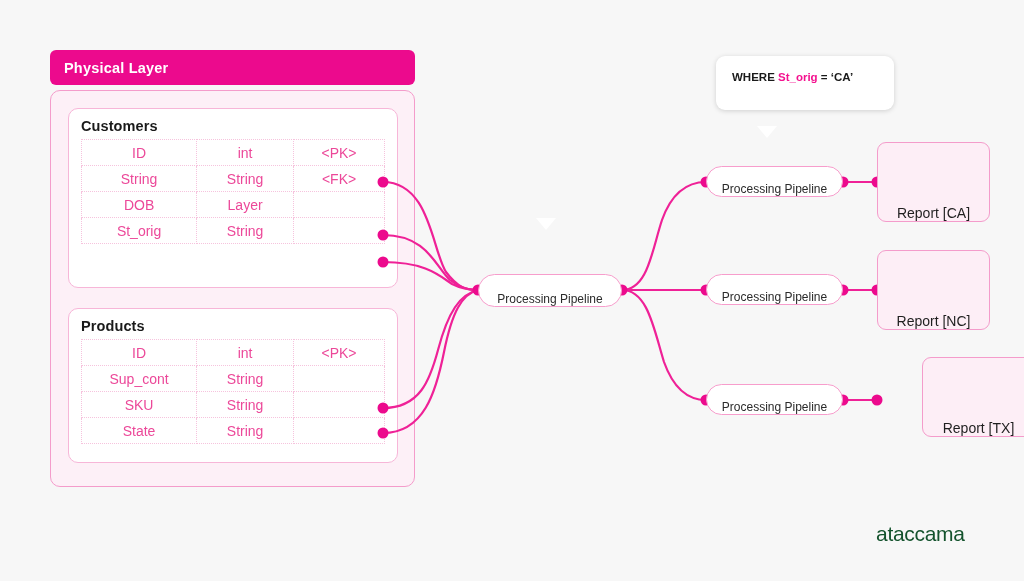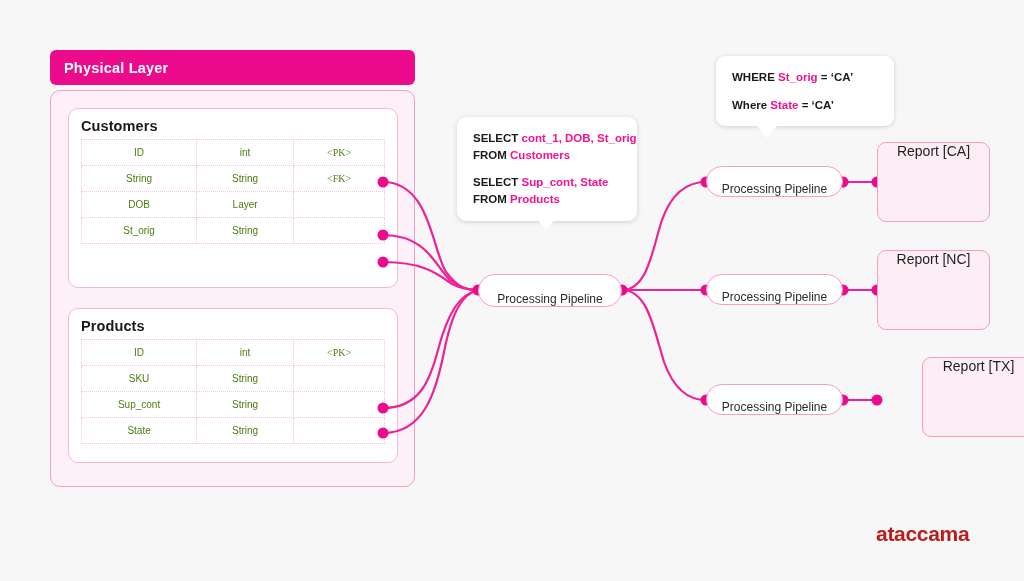--- a/index.html
+++ b/index.html
@@ -48,29 +48,29 @@
   #table-products  { left: 68px; top: 308px; width: 330px; height: 155px; }
 
   .table-title {
     font-size: 14.5px; font-weight: bold; color: #1a1a1a;
     margin-bottom: 5px; letter-spacing: 0.1px;
   }
   .grid { width: 100%; border-collapse: collapse; }
   .grid td {
     border: 1px dotted #f6c3dd;
     text-align: center;
-    font-size: 10px;
-    color: #4d7c0f;
+    font-size: 14px;
+    color: #ec4899;
     padding: 4.5px 2px;
     height: 26px;
     white-space: nowrap;
   }
   .grid td.c-name { width: 38%; }
   .grid td.c-type { width: 32%; }
-  .grid td.c-key  { width: 30%; font-family: Liberation Serif, serif; }
+  .grid td.c-key  { width: 30%; }
 
   
   .pipeline {
     position: absolute;
     background: #ffffff;
     border: 1.5px solid #f79dcc;
     border-radius: 40px;
     display: flex; align-items: flex-end; justify-content: center;
     font-size: 12px; color: #2b2b2b;
     z-index: 6;
@@ -80,21 +80,21 @@
   #pipe-ca   { left: 706px; top: 166px; width: 137px; height: 31px; }
   #pipe-nc   { left: 706px; top: 274px; width: 137px; height: 31px; }
   #pipe-tx   { left: 706px; top: 384px; width: 137px; height: 31px; }
 
   
   .report {
     position: absolute;
     background: #fdeef6;
     border: 1.5px solid #f49ccb;
     border-radius: 9px;
-    display: flex; align-items: flex-start; justify-content: center;
+    display: flex; align-items: flex-end; justify-content: center;
     font-size: 14px; color: #1f1f1f;
     z-index: 6;
   }
   #report-ca { left: 877px; top: 142px; width: 113px; height: 80px; }
   #report-nc { left: 877px; top: 250px; width: 113px; height: 80px; }
   #report-tx { left: 922px; top: 357px; width: 113px; height: 80px; }
 
   
   .tooltip {
     position: absolute;
@@ -119,22 +119,22 @@
   #tail-select { left: 536px; top: 218px; }
   #tail-where  { left: 757px; top: 126px; }
   .kw { color: #1a1a1a; font-weight: bold; }
   .fld { color: #f4128f; font-weight: bold; }
   .tip-line { white-space: nowrap; }
   .tip-gap { height: 11px; }
 
   
   .logo {
     position: absolute; left: 876px; top: 522px;
-    font-size: 21px; font-weight: bold; letter-spacing: -0.3px;
-    color: #b91c1c;
+    font-size: 21px; font-weight: normal; letter-spacing: -0.3px;
+    color: #14532d;
   }
 
   
   #edges { position: absolute; left: 0; top: 0; width: 1024px; height: 581px; z-index: 5; }
 </style>
 </head>
 <body>
 
 <div id="canvas">
 
@@ -218,71 +218,47 @@
   <div class="table-card" id="table-products">
     <div class="table-title">Products</div>
     <table class="grid">
         <tbody>
       <tr>
         <td class="c-name">ID</td>
         <td class="c-type">int</td>
         <td class="c-key">&lt;PK&gt;</td>
       </tr>
       <tr>
+        <td class="c-name">Sup_cont</td>
+        <td class="c-type">String</td>
+        <td class="c-key"></td>
+      </tr>
+      <tr>
         <td class="c-name">SKU</td>
-        <td class="c-type">String</td>
-        <td class="c-key"></td>
-      </tr>
-      <tr>
-        <td class="c-name">Sup_cont</td>
         <td class="c-type">String</td>
         <td class="c-key"></td>
       </tr>
       <tr>
         <td class="c-name">State</td>
         <td class="c-type">String</td>
         <td class="c-key"></td>
       </tr>
     </tbody>
       </table>
   </div>
 
-  <div class="tooltip" id="tip-select">
-    <div class="tip-line">
-      <span class="kw">SELECT</span>
-      <span class="fld">cont_1, DOB, St_orig</span>
-    </div>
-    <div class="tip-line">
-      <span class="kw">FROM</span>
-      <span class="fld">Customers</span>
-    </div>
-    <div class="tip-gap"></div>
-    <div class="tip-line">
-      <span class="kw">SELECT</span>
-      <span class="fld">Sup_cont, State</span>
-    </div>
-    <div class="tip-line">
-      <span class="kw">FROM</span>
-      <span class="fld">Products</span>
-    </div>
-  </div>
   <div class="tip-tail" id="tail-select"></div>
 
   <div class="tooltip" id="tip-where">
     <div class="tip-line">
       <span class="kw">WHERE</span>
       <span class="fld">St_orig</span>
       <span class="kw">= ‘CA’</span>
     </div>
     <div class="tip-gap"></div>
-    <div class="tip-line">
-      <span class="kw">Where</span>
-      <span class="fld">State</span>
-      <span class="kw">= ‘CA’</span>
-    </div>
   </div>
   <div class="tip-tail" id="tail-where"></div>
 
   <div class="pipeline" id="pipe-main">
     <span>Processing Pipeline</span>
   </div>
   <div class="pipeline" id="pipe-ca">
     <span>Processing Pipeline</span>
   </div>
   <div class="pipeline" id="pipe-nc">

